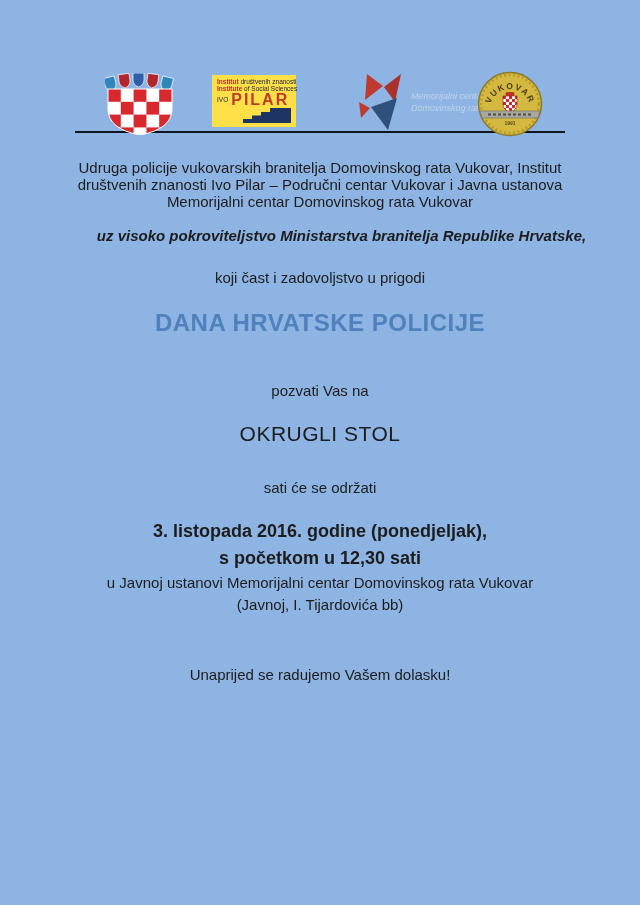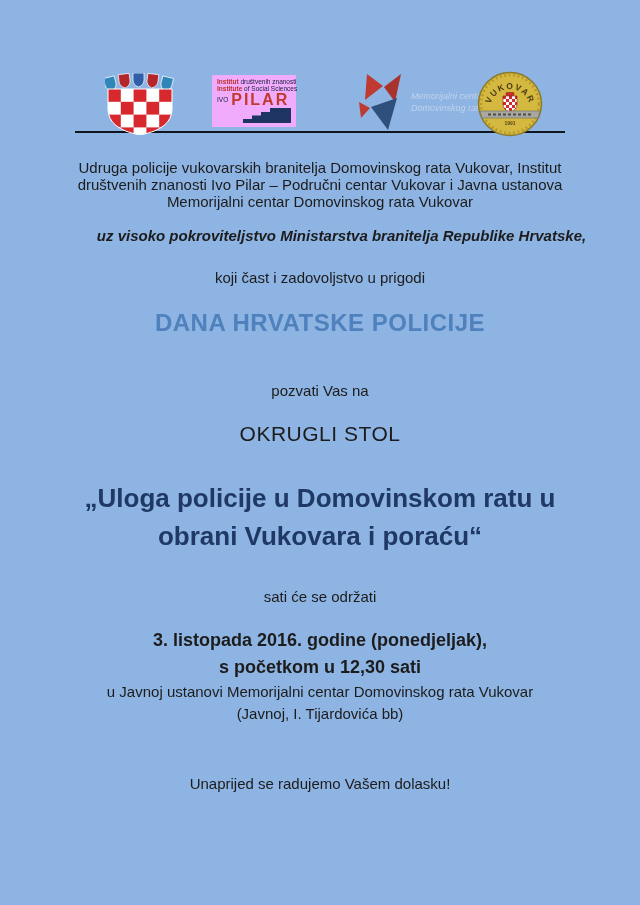--- a/index.html
+++ b/index.html
@@ -15,21 +15,21 @@
     text-align: center;
   }
 
   
   .logos { position: relative; height: 66px; margin-top: 72px; text-align: left; }
   .logo { position: absolute; }
   .logo-coat { left: 105px; top: 1px; }
   .logo-pilar {
     left: 212px; top: 3px;
     width: 84px; height: 52px;
-    background: #f0abfc;
+    background: #fde047;
     box-sizing: border-box;
     padding: 3px 4px 2px 5px;
     color: #232343;
   }
   .pilar-line { font-size: 6.5px; line-height: 7px; white-space: nowrap; letter-spacing: 0; }
   .pilar-bold { color: #b8332a; font-weight: bold; }
   .pilar-row { display: flex; align-items: flex-start; margin-top: 1px; }
   .pilar-ivo { font-size: 6.5px; line-height: 7px; margin-right: 3px; margin-top: 3px; }
   .pilar-name { color: #c0392b; font-weight: bold; font-size: 16px; line-height: 14px; letter-spacing: 2px; }
   .pilar-stairs { display: block; margin-left: 26px; margin-top: 1px; }
@@ -170,21 +170,20 @@
   <p class="patronage">uz visoko pokroviteljstvo Ministarstva branitelja Republike Hrvatske,</p>
 
   <p class="honor">koji čast i zadovoljstvo u prigodi</p>
 
   <h1 class="occasion">DANA HRVATSKE POLICIJE</h1>
 
   <p class="invite">pozvati Vas na</p>
 
   <p class="event-type">OKRUGLI STOL</p>
 
-  <h2 class="main-title"><span>„Uloga policije u Domovinskom ratu u</span><br><span>obrani Vukovara i poraću“</span></h2>
 
   <p class="held">sati će se održati</p>
 
   <p class="date-block"><span>3. listopada 2016. godine (ponedjeljak),</span><br><span>s početkom u 12,30 sati</span></p>
 
   <p class="venue-block"><span>u Javnoj ustanovi Memorijalni centar Domovinskog rata Vukovar</span><br><span>(Javnoj, I. Tijardovića bb)</span></p>
 
   <p class="closing">Unaprijed se radujemo Vašem dolasku!</p>
 
 </div>

